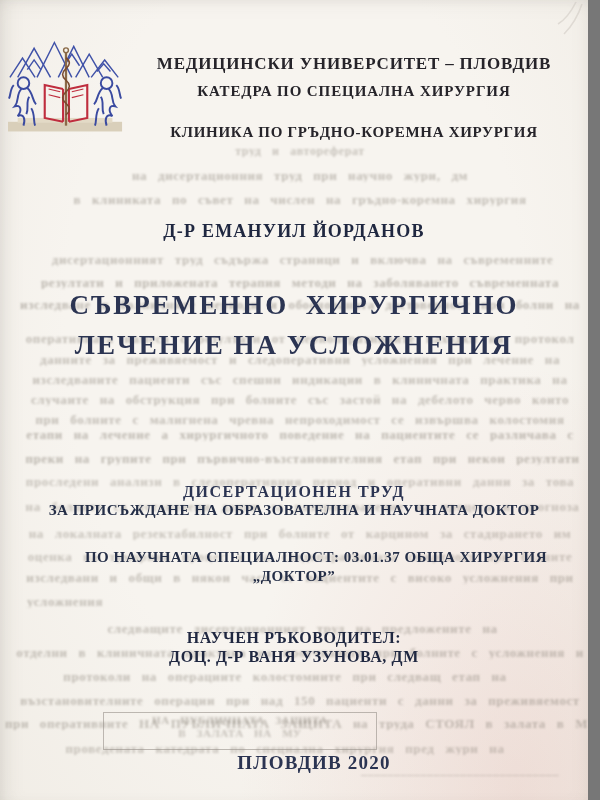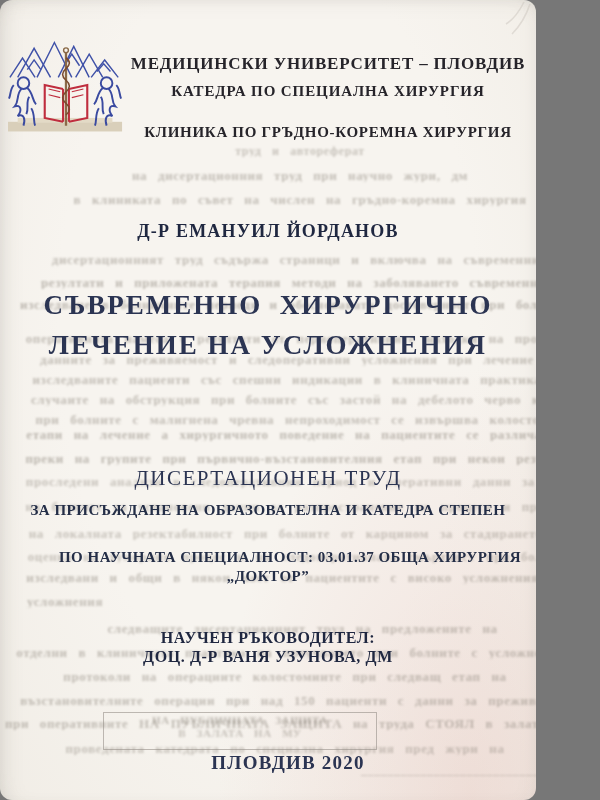--- a/index.html
+++ b/index.html
@@ -1,26 +1,25 @@
 <!DOCTYPE html>
 <html><head>
 <meta charset="utf-8">
 <style>
   html,body{margin:0;padding:0;background:#777;}
   .page{
-    position:relative;width:536px;height:800px;overflow:hidden;
+    position:relative;width:588px;height:800px;overflow:hidden;
     font-family:"Liberation Serif","DejaVu Serif",serif;
     background:
       radial-gradient(ellipse at 88% 99%, rgba(225,175,168,0.28), rgba(225,175,168,0) 38%),
       radial-gradient(ellipse at 50% 40%, #f7f4ef 55%, #f1ede6 100%),
       #f4f1eb;
     box-shadow: inset 16px 0 28px -24px rgba(95,90,82,.4),
                 inset -12px 0 24px -20px rgba(120,110,100,.22),
                 inset 0 14px 26px -22px rgba(120,115,105,.28);
-    border-radius: 12px;
   }
   .abs{position:absolute;}
   .ctr{left:0;right:0;text-align:center;}
 
   
   .bleed-layer{position:absolute;inset:0;pointer-events:none;}
   .bleed-line{
     position:absolute;color:#8d867c;font-weight:bold;
     filter:blur(1.15px);white-space:nowrap;overflow:hidden;
     letter-spacing:.6px;word-spacing:7px;line-height:1;
@@ -38,21 +37,21 @@
   .hdr2{font-size:15px;font-weight:bold;color:#26242a;letter-spacing:.9px;margin-top:9px;}
   .hdr3{font-size:15px;font-weight:bold;color:#26242a;letter-spacing:.7px;margin-top:24px;}
 
   
   .author{top:221px;font-size:18px;font-weight:bold;color:#1f2740;letter-spacing:1.2px;}
   .title-block{top:285px;left:0;right:0;text-align:center;}
   .title-line{
     font-size:27px;font-weight:bold;color:#2b3452;letter-spacing:2px;
     line-height:40px;white-space:pre-wrap;
   }
-  .thesis-type{top:466px;font-size:21px;font-weight:normal;color:#2b3452;letter-spacing:1.5px;}
+  .thesis-type{top:483px;font-size:16px;font-weight:bold;color:#2b3452;letter-spacing:1.5px;}
   .thesis-purpose{top:502px;font-size:15px;font-weight:bold;color:#242e47;letter-spacing:.5px;}
   .thesis-degree{top:540px;font-size:15px;font-weight:bold;color:#242e47;letter-spacing:.5px;margin-top:28px;}
   .thesis-specialty{top:549px;font-size:15px;font-weight:bold;color:#242e47;letter-spacing:.5px;margin-left:44px;}
   .supervisor{top:628px;line-height:19px;}
   .sup-line{font-size:16px;font-weight:bold;color:#1f2740;letter-spacing:.6px;}
   .place-year{top:752px;font-size:19px;font-weight:bold;color:#2b3452;letter-spacing:1.2px;padding-left:40px;}
 
   .corner-mark{position:absolute;right:0;top:0;opacity:.55;}
 </style>
 </head>
@@ -148,21 +147,21 @@
   </div>
 
   <div class="abs ctr author">Д-Р ЕМАНУИЛ ЙОРДАНОВ</div>
 
   <div class="abs title-block">
     <div class="title-line">СЪВРЕМЕННО  ХИРУРГИЧНО</div>
     <div class="title-line">ЛЕЧЕНИЕ НА УСЛОЖНЕНИЯ</div>
   </div>
 
   <div class="abs ctr thesis-type">ДИСЕРТАЦИОНЕН ТРУД</div>
-  <div class="abs ctr thesis-purpose">ЗА ПРИСЪЖДАНЕ НА ОБРАЗОВАТЕЛНА И КАТЕДРА СТЕПЕН</div>
+  <div class="abs ctr thesis-purpose">ЗА ПРИСЪЖДАНЕ НА ОБРАЗОВАТЕЛНА И НАУЧНАТА ДОКТОР</div>
   <div class="abs ctr thesis-degree">„ДОКТОР”</div>
   <div class="abs ctr thesis-specialty">ПО НАУЧНАТА СПЕЦИАЛНОСТ: 03.01.37 ОБЩА ХИРУРГИЯ</div>
 
   <div class="abs ctr supervisor">
     <div class="sup-line">НАУЧЕН РЪКОВОДИТЕЛ:</div>
     <div class="sup-line">ДОЦ. Д-Р ВАНЯ УЗУНОВА, ДМ</div>
   </div>
 
   <div class="abs ctr place-year">ПЛОВДИВ 2020</div>
 

